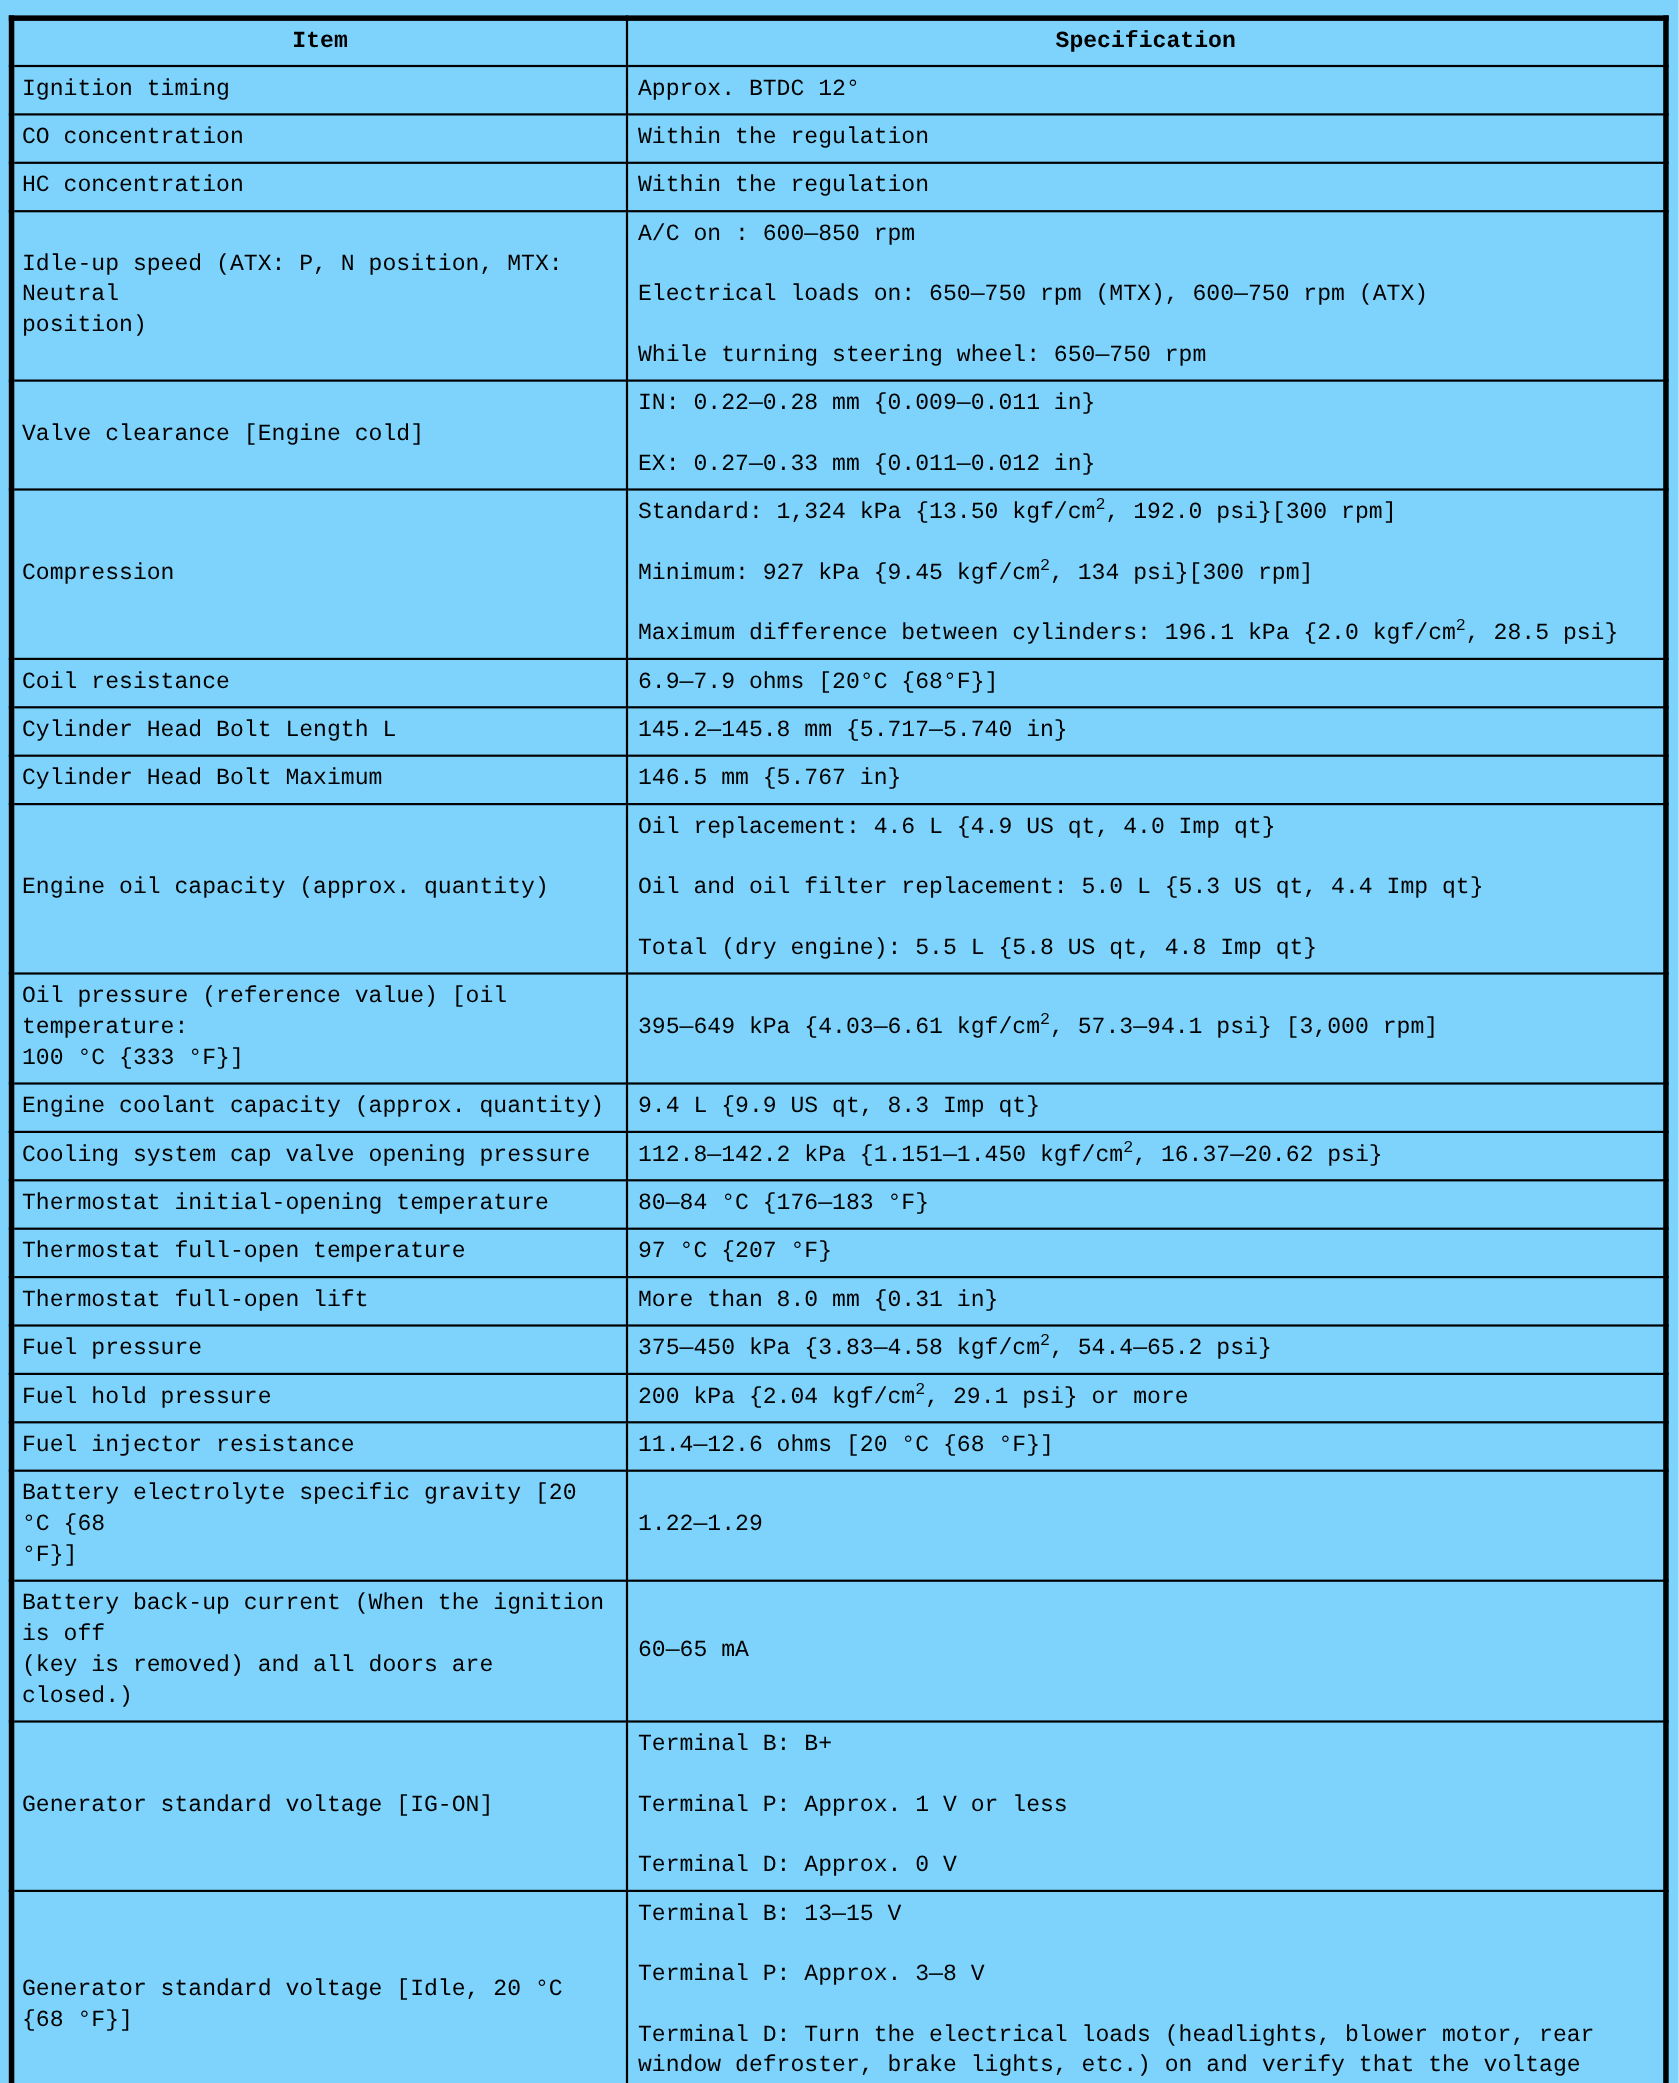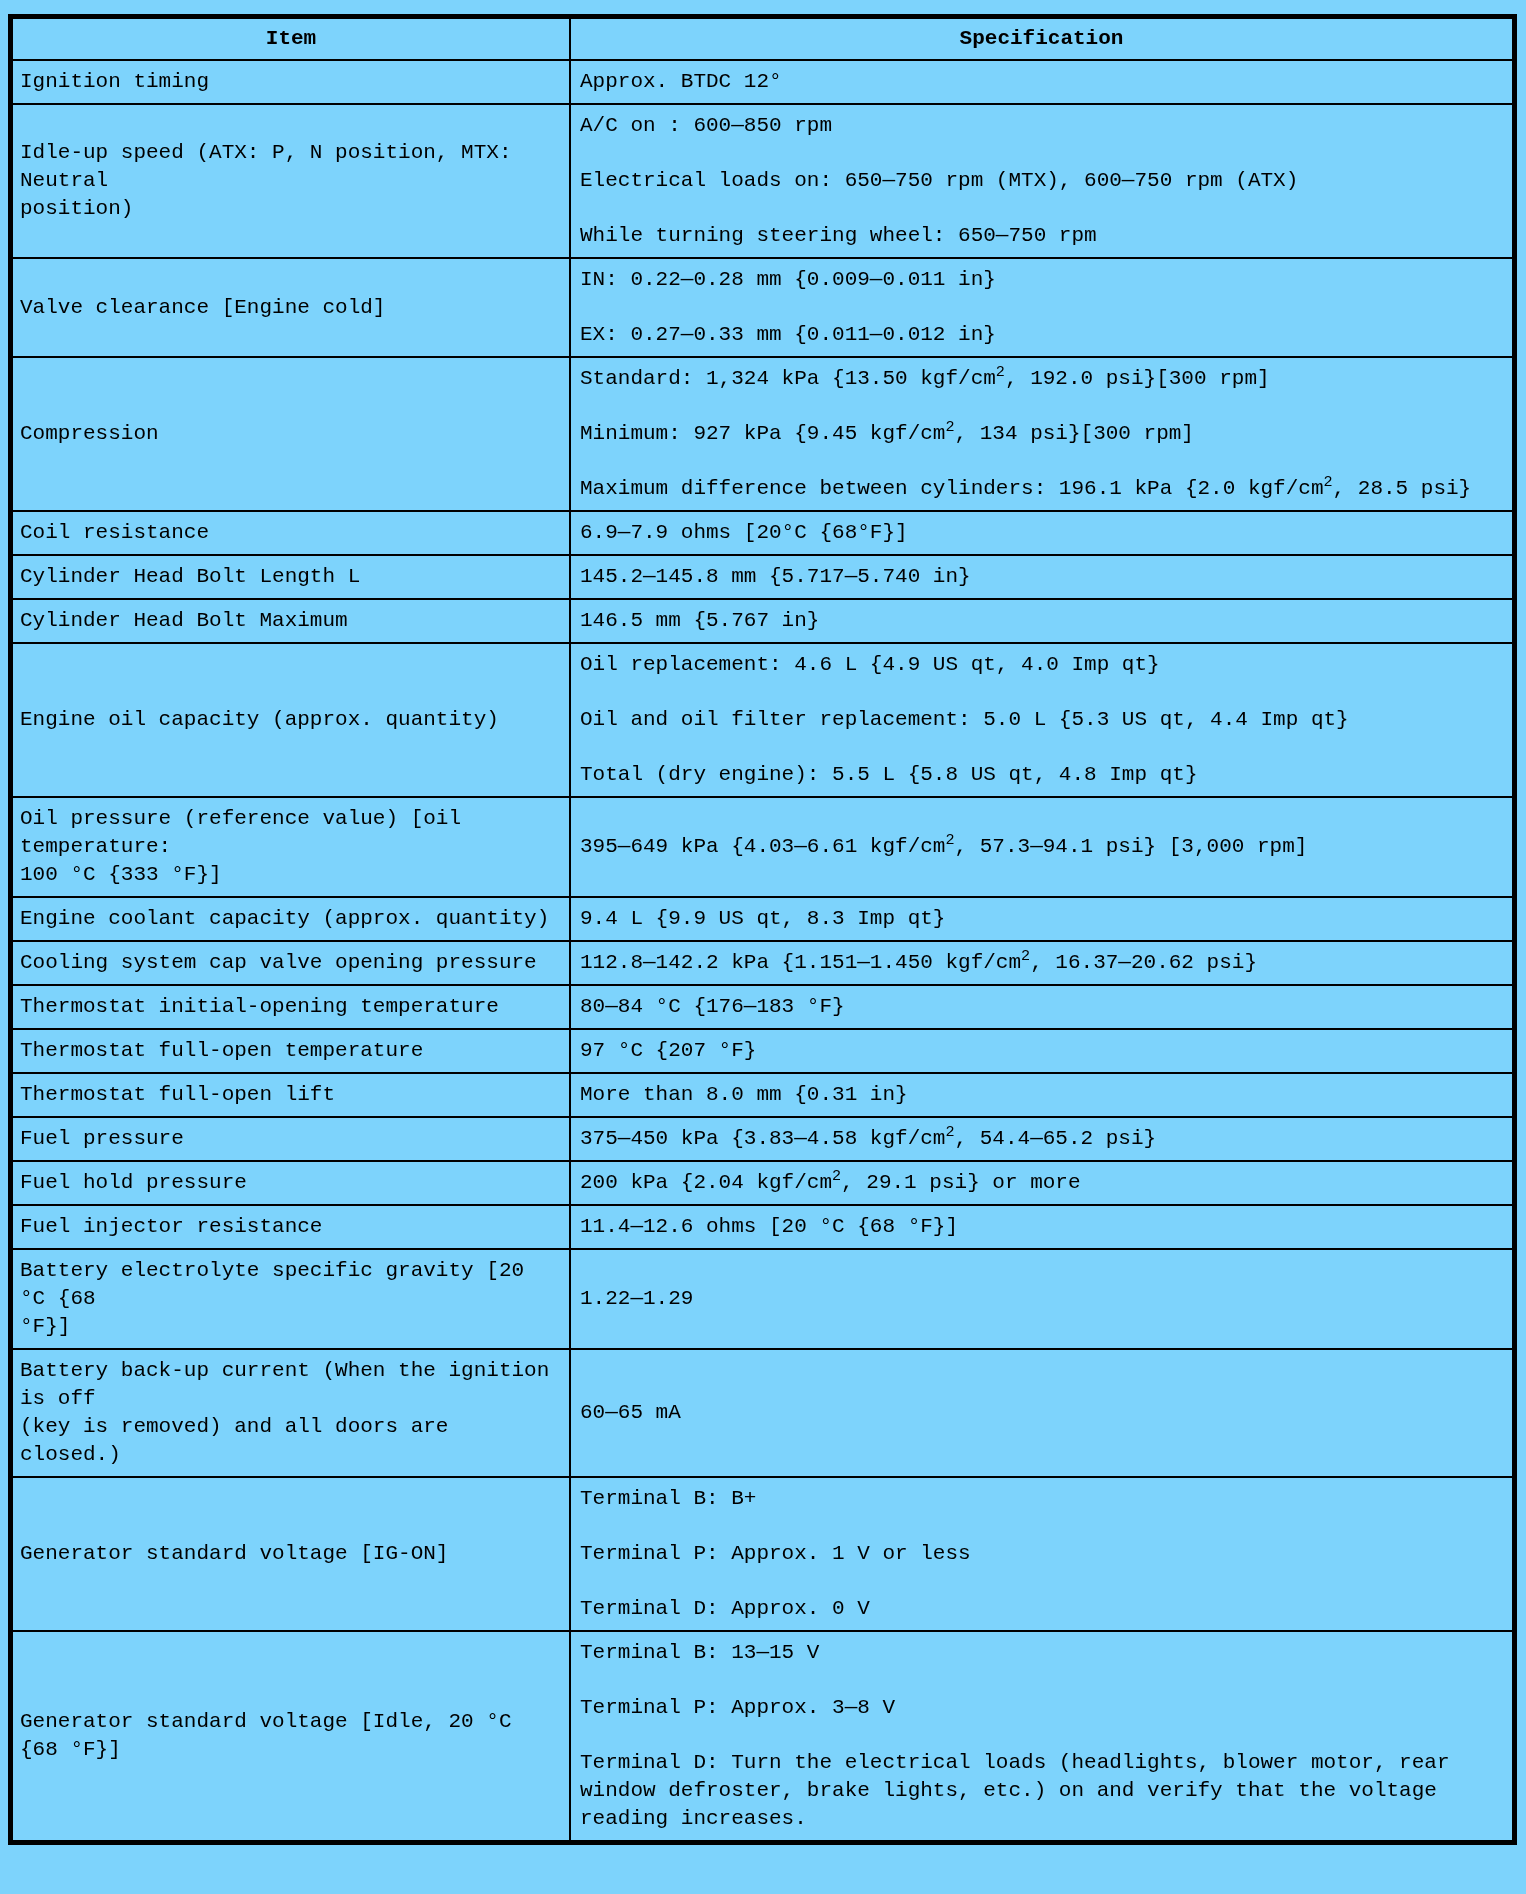--- a/index.html
+++ b/index.html
@@ -71,20 +71,36 @@
         <tr>
           <td class="item-cell">
             <div class="cell-line">Ignition timing</div>
           </td>
           <td class="spec-cell">
             <div class="spec-line">Approx. BTDC 12°</div>
           </td>
         </tr>
         <tr>
           <td class="item-cell">
+            <div class="cell-line">CO concentration</div>
+          </td>
+          <td class="spec-cell">
+            <div class="spec-line">Within the regulation</div>
+          </td>
+        </tr>
+        <tr>
+          <td class="item-cell">
+            <div class="cell-line">HC concentration</div>
+          </td>
+          <td class="spec-cell">
+            <div class="spec-line">Within the regulation</div>
+          </td>
+        </tr>
+        <tr>
+          <td class="item-cell">
             <div class="cell-line">Idle-up speed (ATX: P, N position, MTX: Neutral</div>
             <div class="cell-line">position)</div>
           </td>
           <td class="spec-cell">
             <div class="spec-line">A/C on : 600—850 rpm</div>
             <div class="spec-line">Electrical loads on: 650—750 rpm (MTX), 600—750 rpm (ATX)</div>
             <div class="spec-line">While turning steering wheel: 650—750 rpm</div>
           </td>
         </tr>
         <tr>

